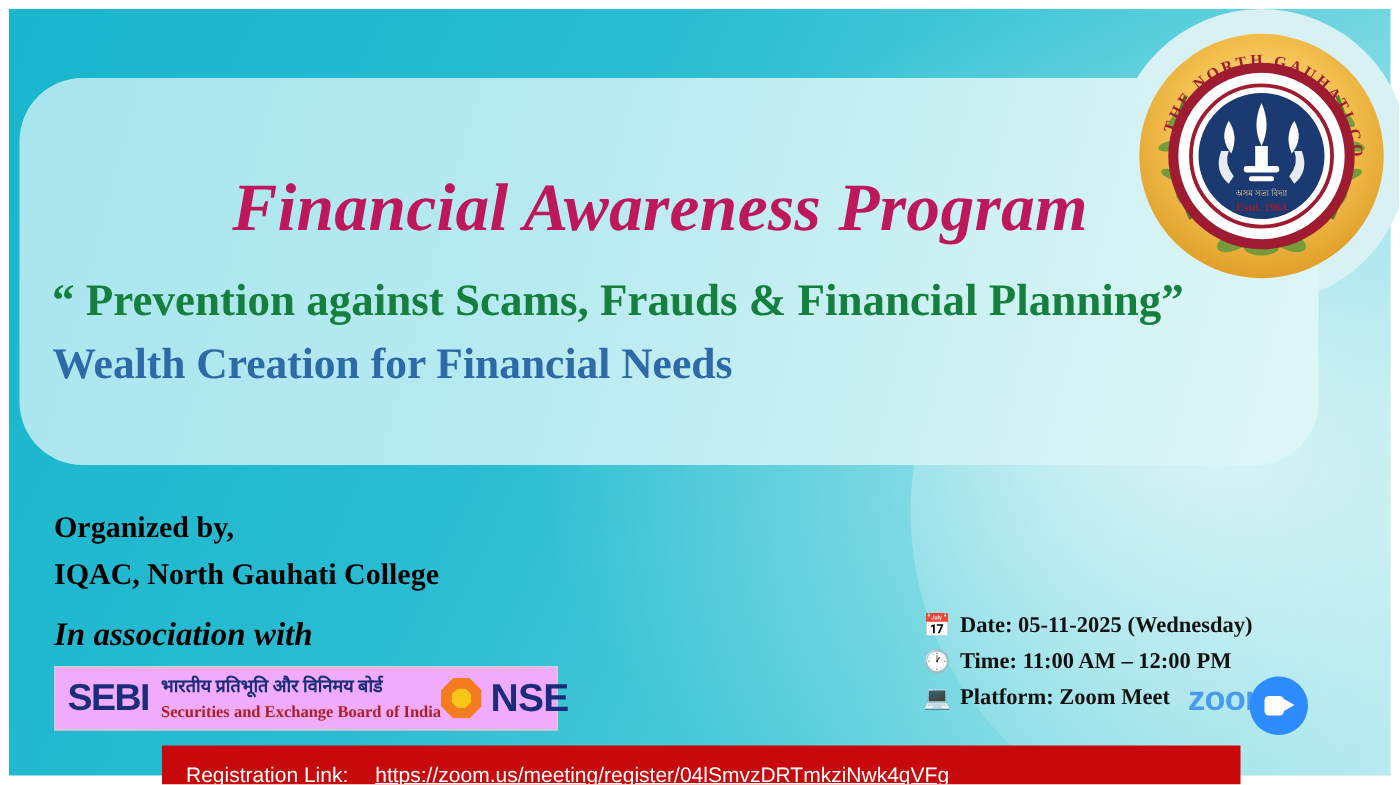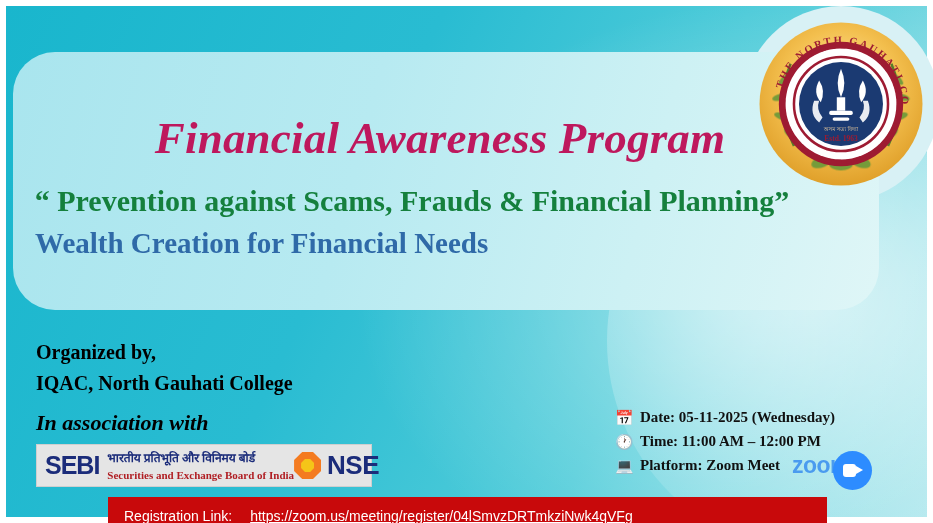--- a/index.html
+++ b/index.html
@@ -113,21 +113,21 @@
     font-style: italic;
     font-size: 22px;
   }
   
   .logo-strip {
     position: absolute;
     left: 36px;
     top: 444px;
     width: 336px;
     height: 43px;
-    background: #e5e5e5;
+    background: #f0abfc;
     border: 1px solid #cfcfcf;
     display: flex;
     align-items: center;
     box-sizing: border-box;
     padding: 0 8px;
   }
   .sebi-mark {
     font-family: "Liberation Sans", sans-serif;
     font-weight: bold;
     font-size: 25px;

